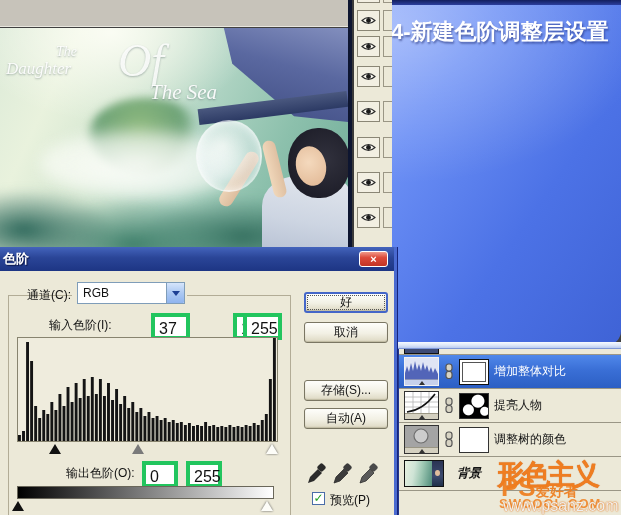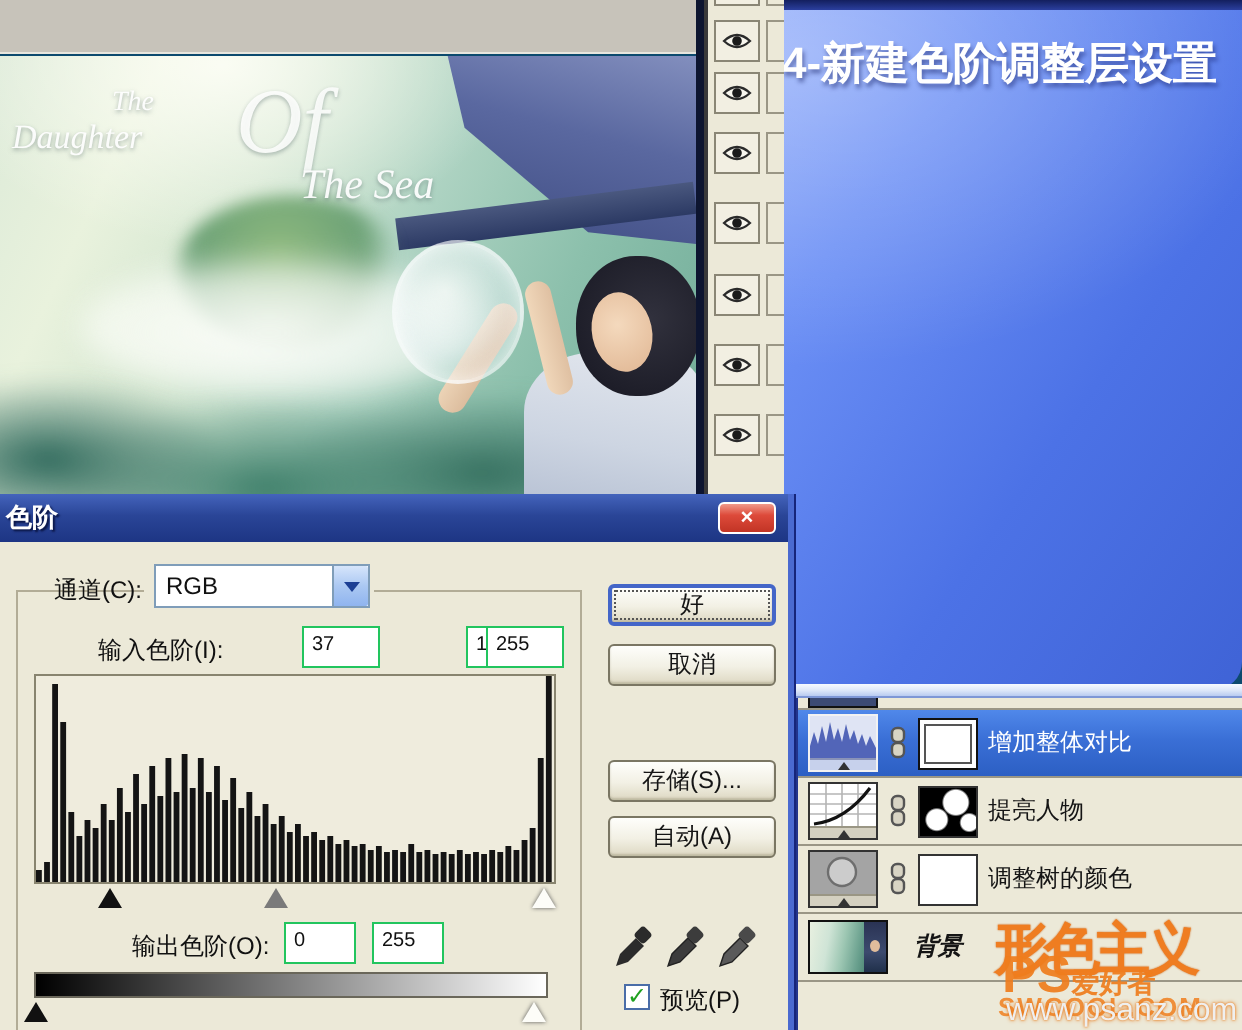--- a/index.html
+++ b/index.html
@@ -1,17 +1,17 @@
 <!DOCTYPE html>
 <html><head>
 <meta charset="utf-8">
 <style>
   html,body{margin:0;padding:0;background:#555;}
   *{box-sizing:border-box;font-family:"Liberation Sans","DejaVu Sans",sans-serif;}
-  .stage{position:relative;width:621px;height:515px;overflow:hidden;background:#0c4a6e;margin:0 auto;}
+  .stage{position:relative;width:621px;height:515px;overflow:hidden;background:#404040;margin:0 auto;}
 
   
   .blue-panel{position:absolute;left:348px;top:0;width:273px;height:345px;
     background:
       radial-gradient(ellipse 420px 260px at 18% 8%, rgba(255,255,255,.30), rgba(255,255,255,0) 60%),
       linear-gradient(125deg,#93aefb 0%,#6b8ff5 30%,#4c72e6 65%,#3f63d6 100%);
     border-radius:0 0 14px 14px;}
   .blue-panel .top-navy{position:absolute;left:0;top:0;width:100%;height:5px;background:linear-gradient(180deg,#131f5e,#2b3f9e);}
   .slide-title{position:absolute;left:391px;top:17px;width:224px;font-size:22px;font-weight:bold;color:#fff;
     letter-spacing:0;text-shadow:1px 2px 2px rgba(10,20,90,.45);white-space:nowrap;}
@@ -114,21 +114,21 @@
   .close-btn{position:absolute;right:6px;top:4px;width:29px;height:16px;border-radius:3px;
     background:linear-gradient(180deg,#f09a8a 0%,#dd4a3a 40%,#c23425 100%);border:1px solid #fff;
     color:#fff;font-size:11px;font-weight:bold;line-height:14px;text-align:center;cursor:pointer;}
   .grp{position:absolute;background:#b2ac96;}
   .dlabel{position:absolute;font-size:12px;color:#111;white-space:nowrap;}
   .dd{position:absolute;left:77px;top:35px;width:108px;height:22px;background:#fff;border:1px solid #7f9db9;display:flex;}
   .dd .ddval{flex:1;font-size:12px;color:#111;padding:3px 0 0 5px;}
   .dd .ddbtn{width:18px;height:100%;background:linear-gradient(180deg,#d6e5fb 0%,#abc8f2 50%,#8fb4ef 100%);
     border-left:1px solid #7f9db9;border-radius:0 1px 1px 0;display:flex;align-items:center;justify-content:center;}
   .dd .ddbtn i{width:0;height:0;border-left:4px solid transparent;border-right:4px solid transparent;border-top:5px solid #1c3f94;}
-  .dinput{position:absolute;height:21px;background:#fff;border:1px solid #22c55e;font-size:10px;color:#111;padding:3px 0 16px 4px;}
+  .dinput{position:absolute;height:21px;background:#fff;border:4px solid #22c55e;font-size:16px;color:#111;padding:3px 0 16px 4px;}
   .histo{position:absolute;left:17px;top:90px;width:261px;height:105px;background:#efecdd;border:1px solid #88846f;}
   .slider-tri{position:absolute;width:0;height:0;border-left:6px solid transparent;border-right:6px solid transparent;}
   .tri-black{border-bottom:10px solid #111;}
   .tri-gray{border-bottom:10px solid #7a7a7a;}
   .tri-white{border-bottom:10px solid #fdfdf8;filter:drop-shadow(0 0 1px #555);}
   .gradbar{position:absolute;left:17px;top:239px;width:257px;height:13px;border:1px solid #6a675a;
     background:linear-gradient(90deg,#000 0%,#fff 100%);}
   .xp-btn{position:absolute;left:304px;width:84px;height:21px;border:1px solid #7a7663;border-radius:3px;
     background:linear-gradient(180deg,#fefefb 0%,#f2f0e4 55%,#ddd8c2 100%);
     font-size:12px;color:#151515;text-align:center;line-height:19px;cursor:pointer;

